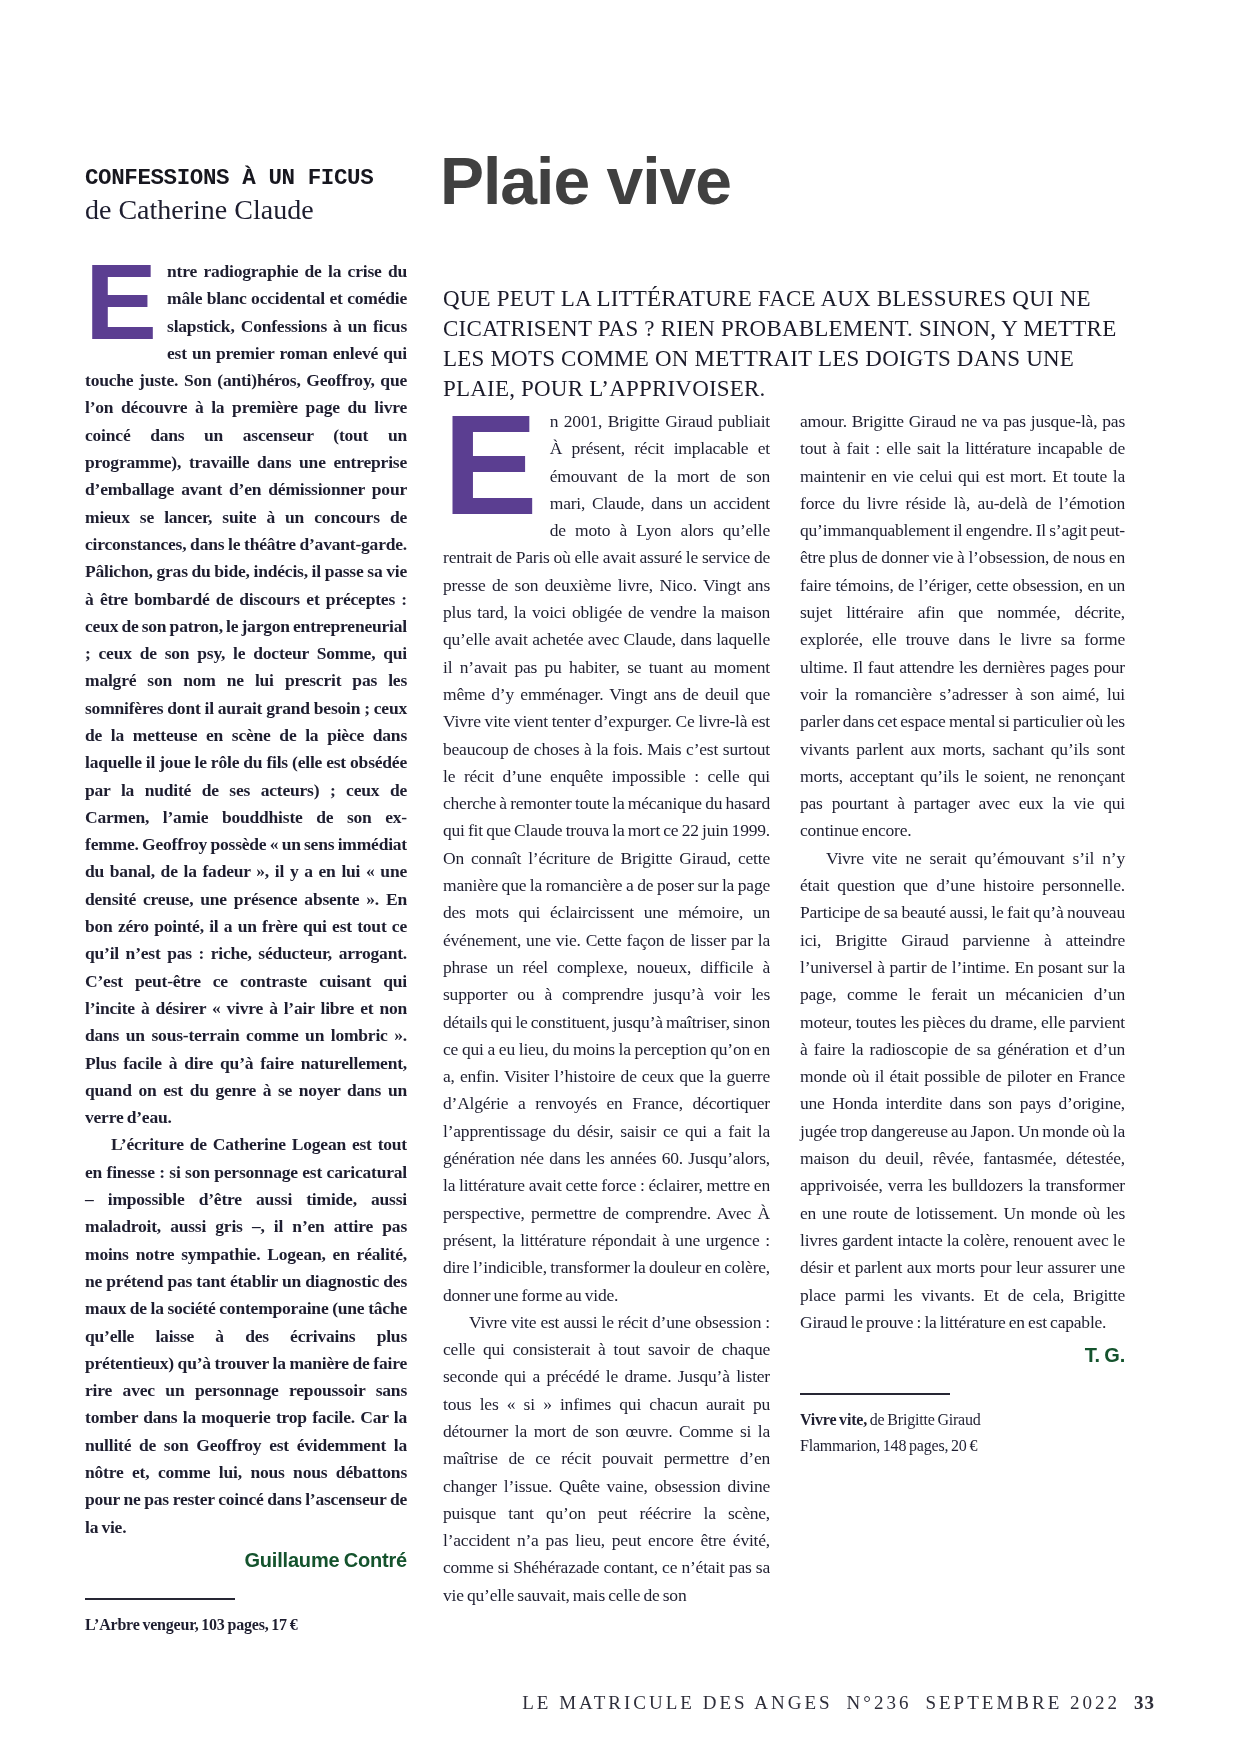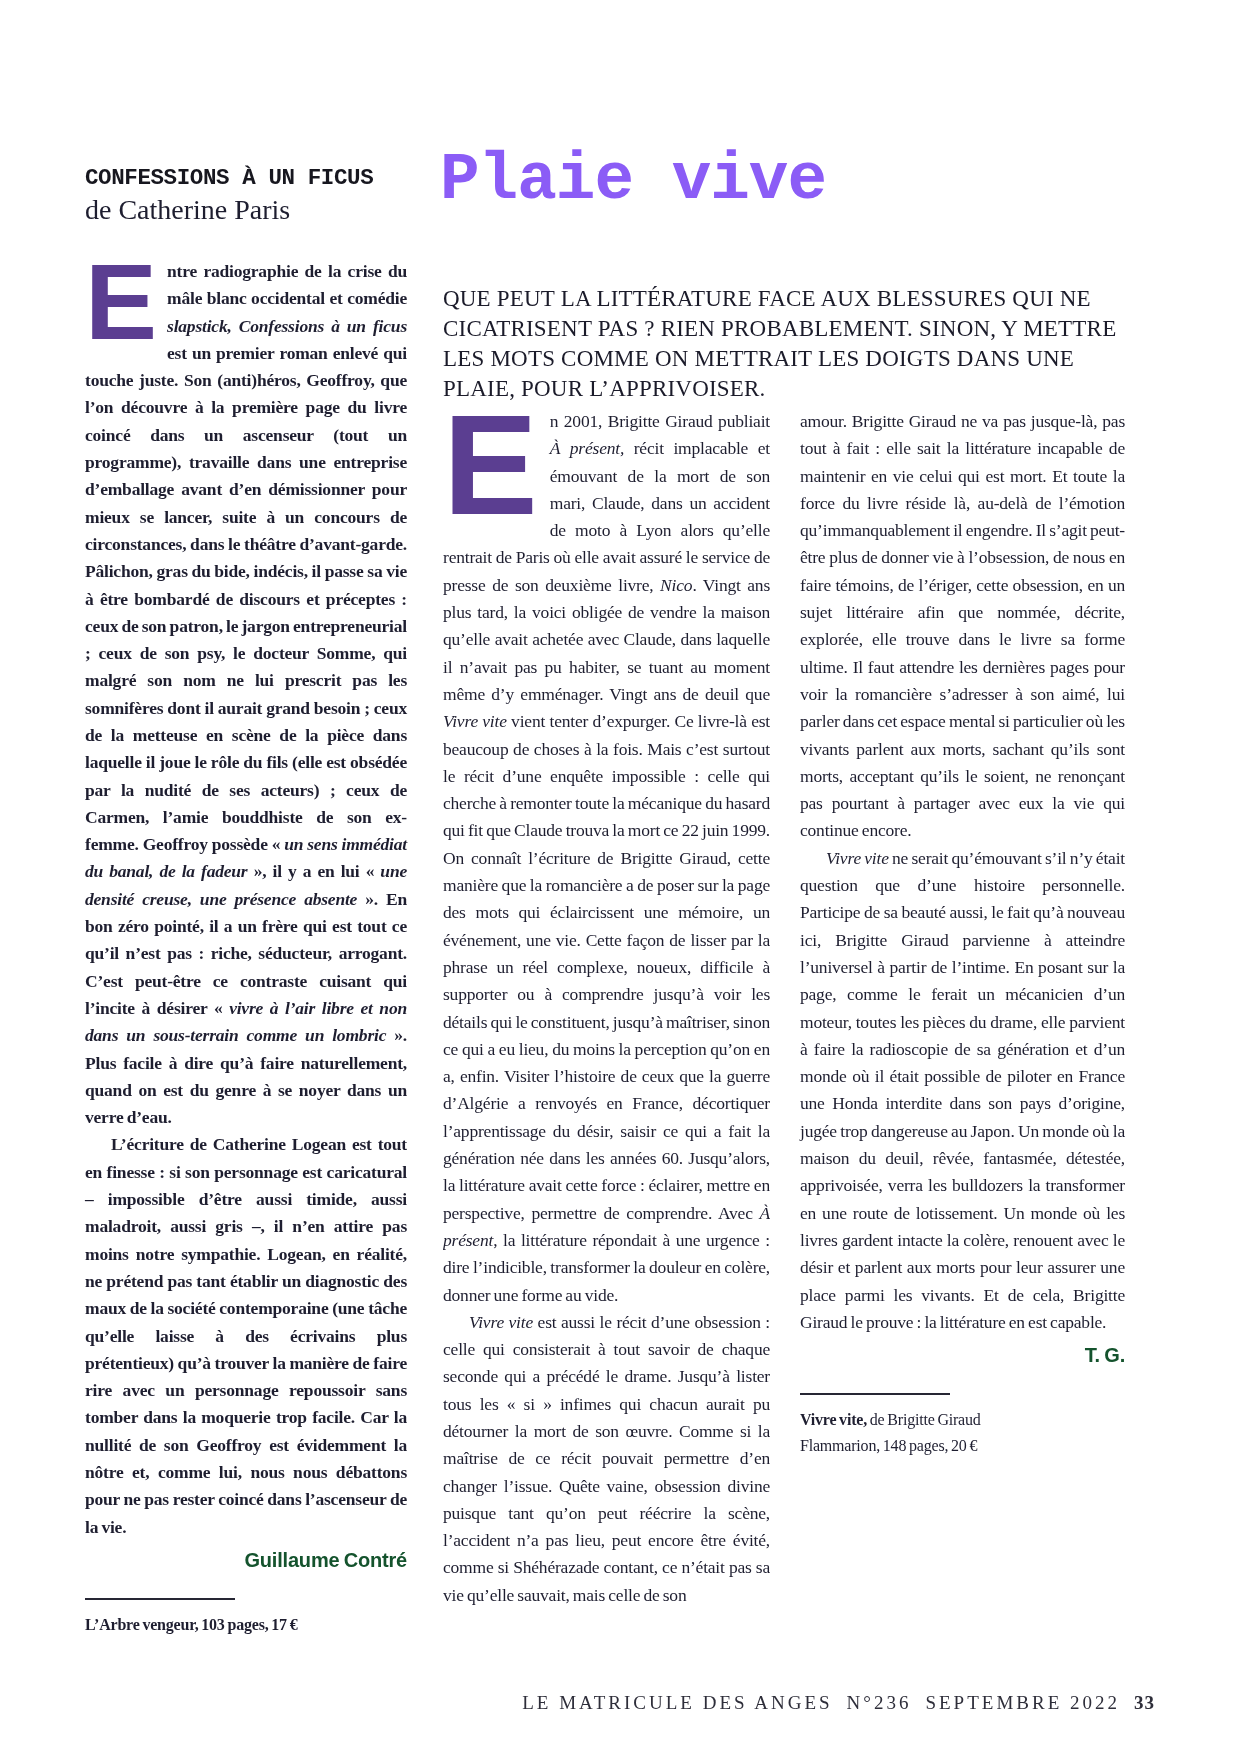--- a/index.html
+++ b/index.html
@@ -4,21 +4,21 @@
 <style>
   html,body { margin:0; padding:0; }
   body {
     width:1240px; height:1753px; position:relative;
     background:#ffffff; color:#1e1e30;
     font-family:"Liberation Serif", serif;
     overflow:hidden;
   }
   .abs { position:absolute; }
   p { margin:0; }
-  .it { font-style:italic; }
+  .it { }
   .bd { font-weight:700; }
 
   
   #left-col { left:85px; top:166px; width:322px; }
   .headline-sans {
     font-family:"Liberation Sans", sans-serif; font-weight:700;
     font-size:22.5px; letter-spacing:-0.4px; color:#17171f; line-height:1.1;
   }
   .headline-serif {
     font-size:28px; color:#1e1e30; line-height:1.15; margin-top:3px; font-weight:400;
@@ -43,22 +43,22 @@
   .sig {
     font-family:"Liberation Sans", sans-serif; font-weight:700;
     font-size:20px; text-align:right; margin-top:6px; color:#14532d;
   }
   .book-rule { border:0; border-top:2px solid #262634; width:150px; margin:24px 0 12px 0; }
   .book-ref { font-size:16px; line-height:26px; text-align:left; }
 
   
   #main-title {
     left:440px; top:148px;
-    font-family:Liberation Mono, monospace; font-weight:700;
-    font-size:66px; letter-spacing:-1px; color:#8b5cf6; line-height:1;
+    font-family:Liberation Sans, sans-serif; font-weight:700;
+    font-size:66px; letter-spacing:-1px; color:#404040; line-height:1;
   }
   #standfirst {
     left:443px; top:284px; width:690px;
     font-size:23px; line-height:30px; color:#1b1b2a;
     letter-spacing:0.2px;
   }
   #main-col1 { left:443px; top:408px; width:327px; height:1280px; overflow:hidden; }
   #main-col2 { left:800px; top:408px; width:325px; }
 
   
@@ -67,21 +67,21 @@
     font-size:19px; letter-spacing:3px; color:#2e2e3a; white-space:nowrap;
   }
   #footer .f-sep { display:inline-block; width:14px; }
   #footer .f-page { font-weight:700; letter-spacing:1px; }
 </style>
 </head>
 <body>
 
 <section class="abs" id="left-col">
   <h2 class="headline-sans" style="margin:0;font-family:Liberation Mono, monospace;">CONFESSIONS À UN FICUS</h2>
-  <div class="headline-serif">de Catherine Paris</div>
+  <div class="headline-serif">de Catherine Claude</div>
 
   <div id="left-body" class="body-text body-bold">
     <p><span class="dc dc-left">E</span><span>ntre radiographie de la crise du mâle blanc occidental et comédie </span><span class="it">slapstick, Confessions à un ficus</span><span> est un premier roman enlevé qui touche juste. Son (anti)héros, Geoffroy, que l’on découvre à la première page du livre coincé dans un ascenseur (tout un programme), travaille dans une entreprise d’emballage avant d’en démissionner pour mieux se lancer, suite à un concours de circonstances, dans le théâtre d’avant-garde. Pâlichon, gras du bide, indécis, il passe sa vie à être bombardé de discours et préceptes : ceux de son patron, le jargon entrepreneurial ; ceux de son psy, le docteur Somme, qui malgré son nom ne lui prescrit pas les somnifères dont il aurait grand besoin ; ceux de la metteuse en scène de la pièce dans laquelle il joue le rôle du fils (elle est obsédée par la nudité de ses acteurs) ; ceux de Carmen, l’amie bouddhiste de son ex-femme. Geoffroy possède « </span><span class="it">un sens immédiat du banal, de la fadeur</span><span> », il y a en lui « </span><span class="it">une densité creuse, une présence absente</span><span> ». En bon zéro pointé, il a un frère qui est tout ce qu’il n’est pas : riche, séducteur, arrogant. C’est peut-être ce contraste cuisant qui l’incite à désirer « </span><span class="it">vivre à l’air libre et non dans un sous-terrain comme un lombric</span><span> ». Plus facile à dire qu’à faire naturellement, quand on est du genre à se noyer dans un verre d’eau.</span></p>
     <p class="indent"><span>L’écriture de Catherine Logean est tout en finesse : si son personnage est caricatural – impossible d’être aussi timide, aussi maladroit, aussi gris –, il n’en attire pas moins notre sympathie. Logean, en réalité, ne prétend pas tant établir un diagnostic des maux de la société contemporaine (une tâche qu’elle laisse à des écrivains plus prétentieux) qu’à trouver la manière de faire rire avec un personnage repoussoir sans tomber dans la moquerie trop facile. Car la nullité de son Geoffroy est évidemment la nôtre et, comme lui, nous nous débattons pour ne pas rester coincé dans l’ascenseur de la vie.</span></p>
     <div class="sig">Guillaume Contré</div>
     <hr class="book-rule">
     <div class="book-ref">L’Arbre vengeur, 103 pages, 17 €</div>
   </div>
 </section>
 

